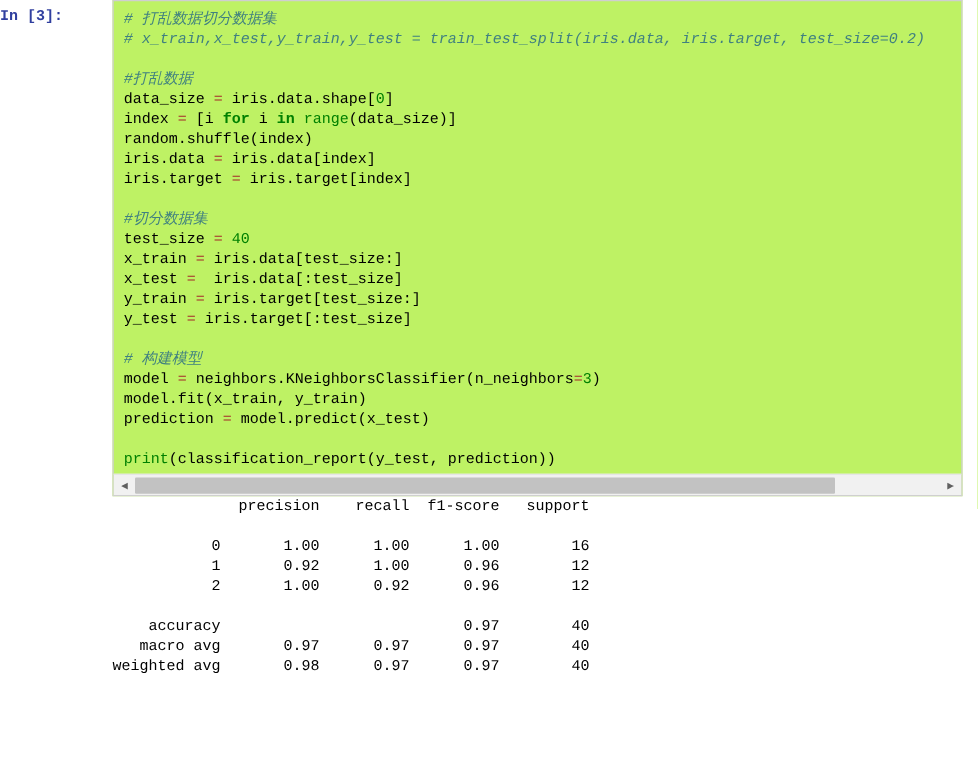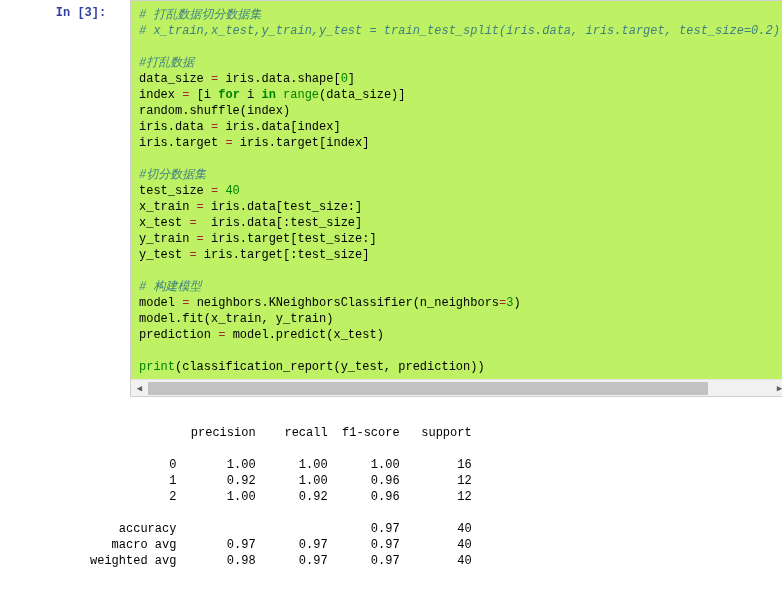--- a/index.html
+++ b/index.html
@@ -10,27 +10,26 @@
     font-size: 12px;
     background: #ffffff;
     width: 782px;
     height: 615px;
     overflow: hidden;
   }
   .cell-row { display: flex; align-items: stretch; }
   .prompt-area {
     width: 90px;
     flex-shrink: 0;
-    text-align: center;
+    text-align: left;
     padding: 6px 8px 0 0;
     color: #303F9F;
     font-family: "Courier New", monospace;
     font-size: 12px;
     font-weight: bold;
-    margin-left: 40px;
   }
   .code-area {
     flex: 1;
     border: 1px solid #cfcfcf;
     background: #bef264;
     padding: 6px 8px 2px 8px;
     margin-right: 12px;
     position: relative;
   }
   .code-content {
@@ -70,21 +69,21 @@
     display: flex;
     align-items: center;
     justify-content: center;
     color: #606060;
     font-size: 9px;
   }
   .sb-left { left: 0; }
   .sb-right { right: 0; }
   .output-area {
     padding-left: 90px;
-    padding-top: 28px;
+    padding-top: 0;
     padding-right: 12px;
   }
   .output-text {
     font-family: "Courier New", monospace;
     font-size: 12px;
     line-height: 16px;
     white-space: pre;
     color: #000;
   }
 </style>

